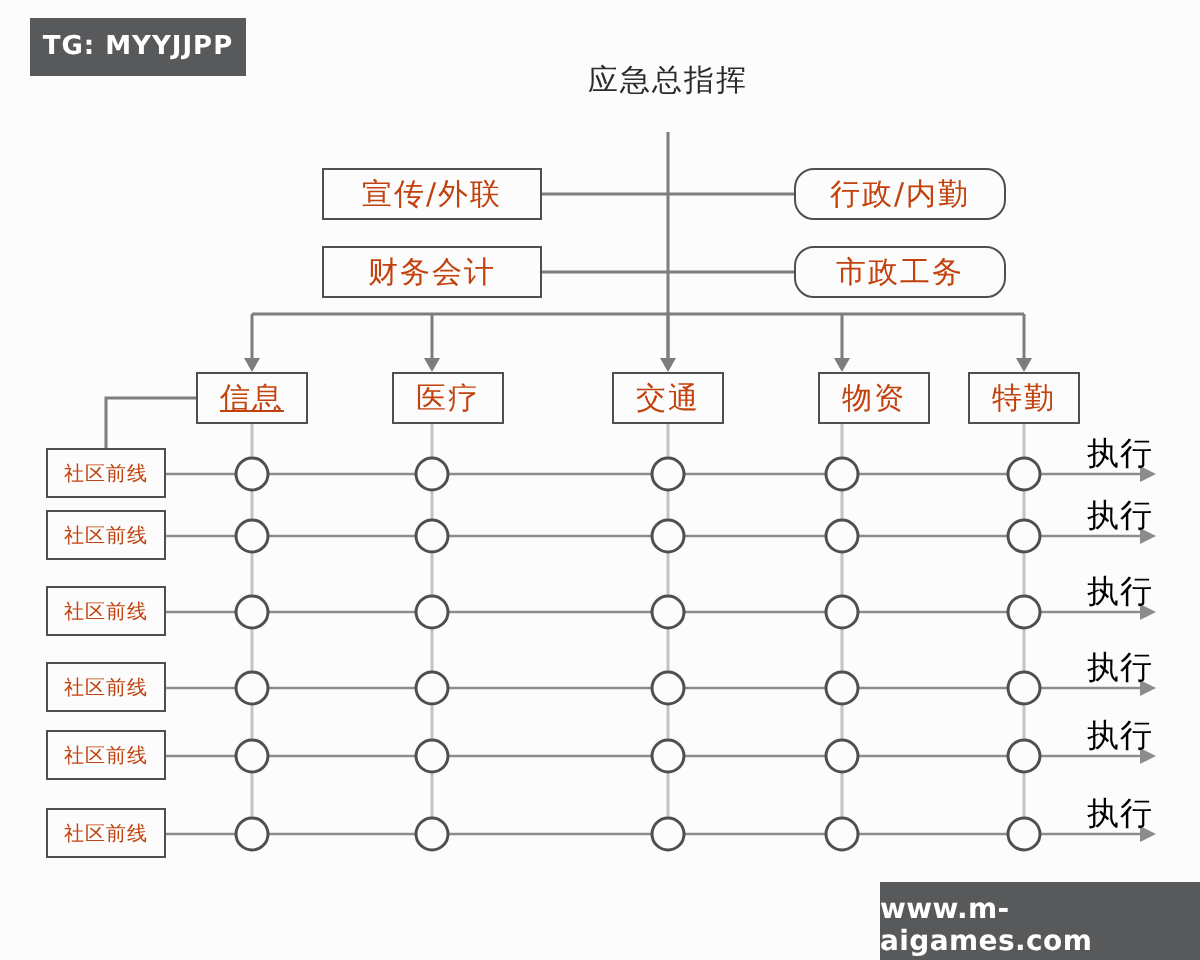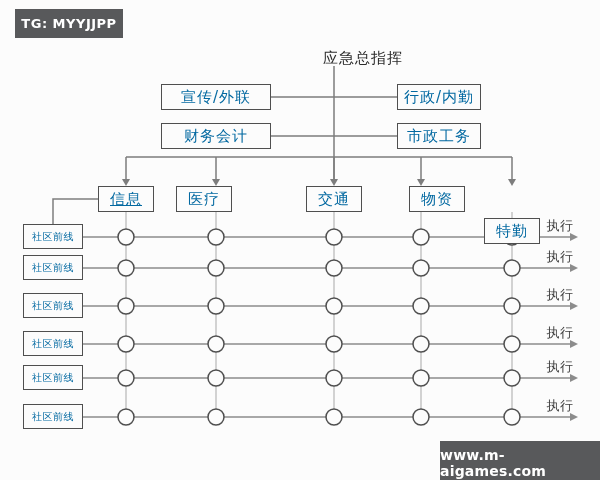--- a/index.html
+++ b/index.html
@@ -30,51 +30,50 @@
     letter-spacing: 0.5px;
   }
   .badge-bottom {
     left: 440px; top: 441px;
     width: 160px; height: 44px;
     font-size: 14px;
     letter-spacing: 0.2px;
   }
   .root-title {
     position: absolute;
-    left: 289px; top: 49px;
+    left: 289px; top: 31px;
     width: 90px; height: 18px;
-    text-align: right;
+    text-align: center;
     font-size: 15px;
     letter-spacing: 1px;
     color: #2b2b2b;
     z-index: 3;
-    margin-left: 24px;
   }
   .box {
     position: absolute;
     border: 1.5px solid #4f4f4f;
     background: #fcfcfc;
     display: flex;
     align-items: center;
     justify-content: center;
     z-index: 2;
-    color: #0369a1;
+    color: #c2410c;
   }
   .staff-box { width: 110px; height: 26px; font-size: 15px; letter-spacing: 1px; }
-  .staff-box.right { width: 84px; }
+  .staff-box.right { width: 106px; border-radius: 10px; }
   .dept-box { width: 56px; height: 26px; top: 186px; font-size: 15px; letter-spacing: 1px; }
   .front-box { left: 23px; width: 60px; height: 25px; font-size: 10px; letter-spacing: 0.5px; }
   .exec-label {
     position: absolute;
     left: 538px;
     width: 44px; height: 16px;
     text-align: center;
-    font-size: 13px;
+    font-size: 16px;
     letter-spacing: 0.5px;
-    color: #404040;
+    color: #000000;
     z-index: 3;
   }
   #diagram-svg {
     position: absolute;
     left: 0; top: 0;
     z-index: 1;
   }
 </style>
 </head>
 <body>
@@ -157,24 +156,24 @@
   <div class="badge badge-top">TG: MYYJJPP</div>
 
   <div class="root-title">应急总指挥</div>
 
   <div class="box staff-box" style="left:161px; top:84px;">宣传/外联</div>
   <div class="box staff-box" style="left:161px; top:123px;">财务会计</div>
   <div class="box staff-box right" style="left:397px; top:84px;">行政/内勤</div>
   <div class="box staff-box right" style="left:397px; top:123px;">市政工务</div>
 
   <div class="box dept-box" style="left:98px;text-decoration:underline;">信息</div>
-  <div class="box dept-box" style="left:176px;">医疗</div>
+  <div class="box dept-box" style="left:196px;">医疗</div>
   <div class="box dept-box" style="left:306px;">交通</div>
   <div class="box dept-box" style="left:393px;margin-left:16px;">物资</div>
-  <div class="box dept-box" style="left:484px;margin-top:32px;">特勤</div>
+  <div class="box dept-box" style="left:484px;">特勤</div>
 
   <div class="box front-box" style="top:224px;">社区前线</div>
   <div class="box front-box" style="top:255px;">社区前线</div>
   <div class="box front-box" style="top:293px;">社区前线</div>
   <div class="box front-box" style="top:331px;">社区前线</div>
   <div class="box front-box" style="top:365px;">社区前线</div>
   <div class="box front-box" style="top:404px;">社区前线</div>
 
   <div class="exec-label" style="top:217px;">执行</div>
   <div class="exec-label" style="top:248px;">执行</div>

